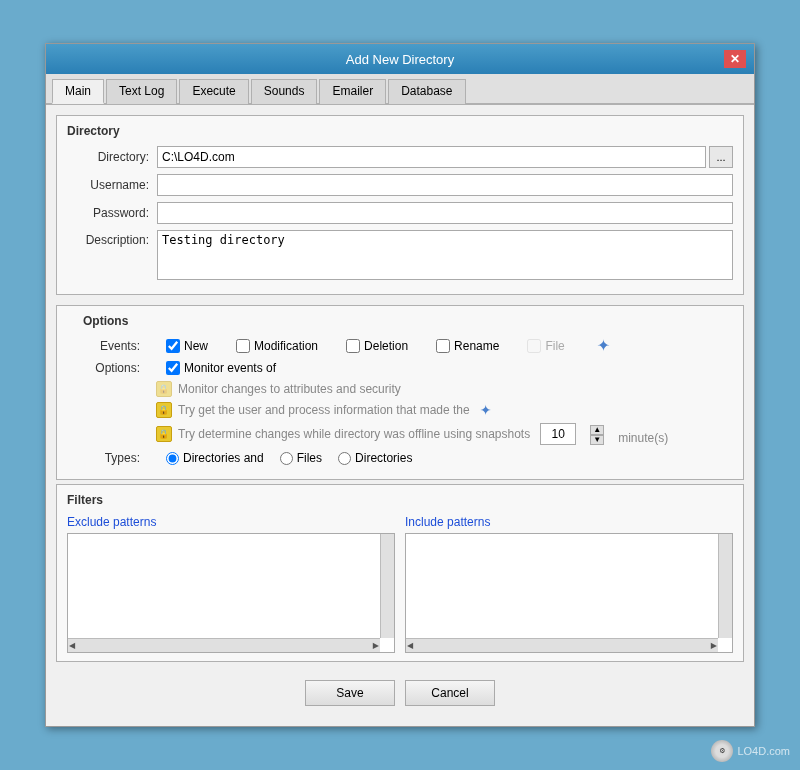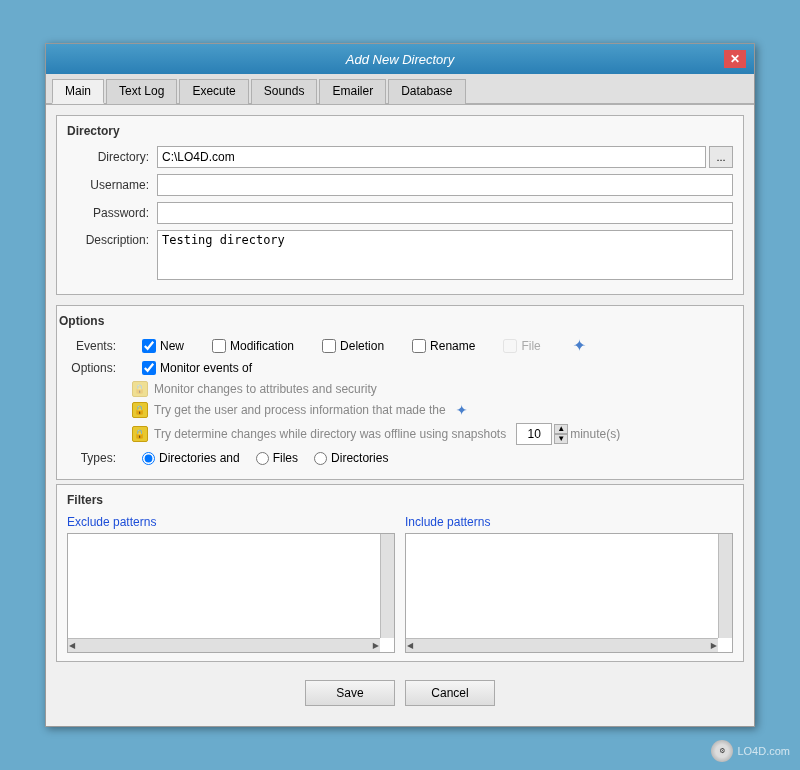--- a/index.html
+++ b/index.html
@@ -26,21 +26,20 @@
       padding: 6px 8px;
       display: flex;
       align-items: center;
       justify-content: space-between;
       font-size: 13px;
       font-weight: normal;
     }
     .title-bar-text {
       flex: 1;
       text-align: center;
-      font-style: italic;
     }
     .close-btn {
       background: #e05050;
       border: none;
       color: white;
       width: 22px;
       height: 18px;
       cursor: pointer;
       font-size: 12px;
       font-weight: bold;
@@ -121,21 +120,21 @@
       height: 50px;
       border: 1px solid #aaa;
       background: white;
       padding: 2px 4px;
       font-size: 12px;
       resize: none;
     }
     .options-group {
       border: 1px solid #b0b0b0;
       margin-bottom: 4px;
-      padding: 8px 2px;
+      padding: 8px 26px;
       background: #f8f8f8;
     }
     .opt-row {
       display: flex;
       align-items: center;
       margin-bottom: 6px;
       gap: 18px;
     }
     .opt-label {
       width: 65px;
@@ -190,22 +189,22 @@
       gap: 16px;
     }
     .radio-item {
       display: flex;
       align-items: center;
       gap: 4px;
     }
     .radio-item input[type="radio"] { cursor: pointer; }
     .spinner-group {
       display: flex;
-      align-items: center;
-      gap: 2px;
+      align-items: flex-end;
+      gap: 14px;
       margin-left: 4px;
     }
     .spinner-input {
       width: 36px;
       height: 22px;
       border: 1px solid #aaa;
       text-align: center;
       font-size: 12px;
     }
     .spinner-btns {

